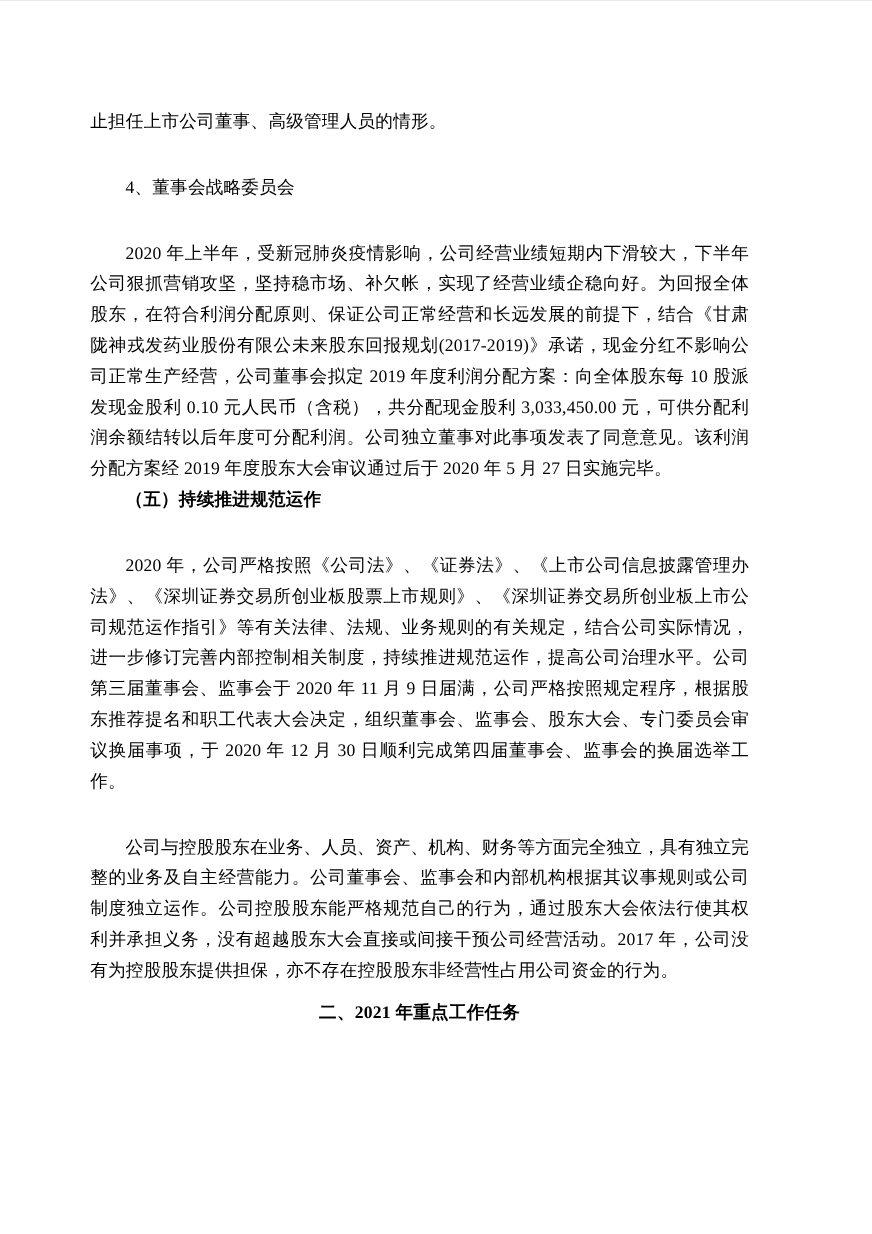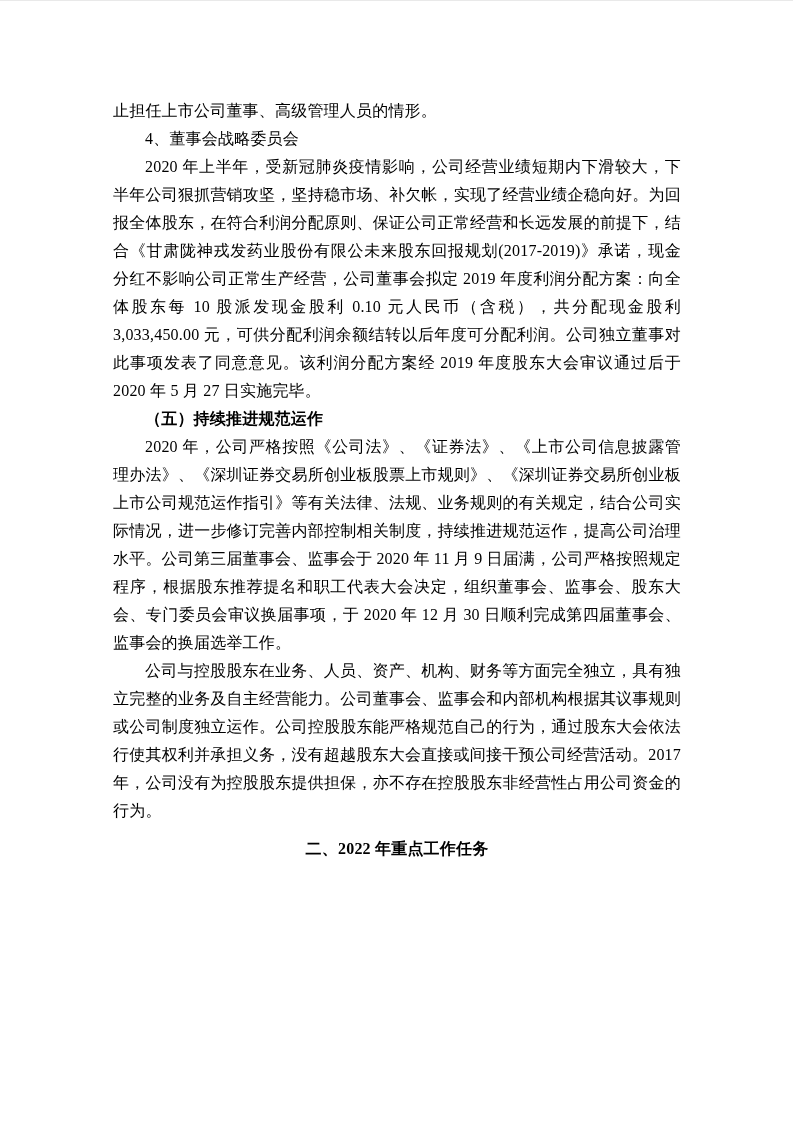--- a/index.html
+++ b/index.html
@@ -10,34 +10,35 @@
     width: 793px;
     height: 1122px;
     background: #ffffff;
     color: #000000;
     overflow: hidden;
   }
   .page {
     box-sizing: border-box;
     width: 793px;
     height: 922px;
-    padding: 96px 112px 40px 113px;
+    padding: 96px 112px 40px 82px;
     border-top: 1px solid #e9e9e9;
     font-family: "Liberation Serif", "DejaVu Serif", serif;
     font-size: 16px;
     line-height: 28px;
     text-align: justify;
     letter-spacing: 0.2px;
   }
   .block {
     margin: 0;
     padding: 0;
   }
   .indent {
     text-indent: 2em;
+    margin-top: 32px;
   }
   .section-heading {
     font-weight: bold;
     text-indent: 2em;
   }
   .chapter-heading {
     font-weight: bold;
     text-align: center;
     text-indent: 0;
     margin-top: 10px;
@@ -54,14 +55,14 @@
 
 
   <p class="block indent">2020 年上半年，受新冠肺炎疫情影响，公司经营业绩短期内下滑较大，下半年公司狠抓营销攻坚，坚持稳市场、补欠帐，实现了经营业绩企稳向好。为回报全体股东，在符合利润分配原则、保证公司正常经营和长远发展的前提下，结合《甘肃陇神戎发药业股份有限公未来股东回报规划(2017-2019)》承诺，现金分红不影响公司正常生产经营，公司董事会拟定 2019 年度利润分配方案：向全体股东每 10 股派发现金股利 0.10 元人民币（含税），共分配现金股利 3,033,450.00 元，可供分配利润余额结转以后年度可分配利润。公司独立董事对此事项发表了同意意见。该利润分配方案经 2019 年度股东大会审议通过后于 2020 年 5 月 27 日实施完毕。</p>
 
   <p class="block section-heading">（五）持续推进规范运作</p>
 
   <p class="block indent">2020 年，公司严格按照《公司法》、《证券法》、《上市公司信息披露管理办法》、《深圳证券交易所创业板股票上市规则》、《深圳证券交易所创业板上市公司规范运作指引》等有关法律、法规、业务规则的有关规定，结合公司实际情况，进一步修订完善内部控制相关制度，持续推进规范运作，提高公司治理水平。公司第三届董事会、监事会于 2020 年 11 月 9 日届满，公司严格按照规定程序，根据股东推荐提名和职工代表大会决定，组织董事会、监事会、股东大会、专门委员会审议换届事项，于 2020 年 12 月 30 日顺利完成第四届董事会、监事会的换届选举工作。</p>
 
   <p class="block indent">公司与控股股东在业务、人员、资产、机构、财务等方面完全独立，具有独立完整的业务及自主经营能力。公司董事会、监事会和内部机构根据其议事规则或公司制度独立运作。公司控股股东能严格规范自己的行为，通过股东大会依法行使其权利并承担义务，没有超越股东大会直接或间接干预公司经营活动。2017 年，公司没有为控股股东提供担保，亦不存在控股股东非经营性占用公司资金的行为。</p>
 
-  <p class="block chapter-heading">二、2022 年重点工作任务</p>
+  <p class="block chapter-heading">二、2021 年重点工作任务</p>
 </div>
 
 </body></html>

